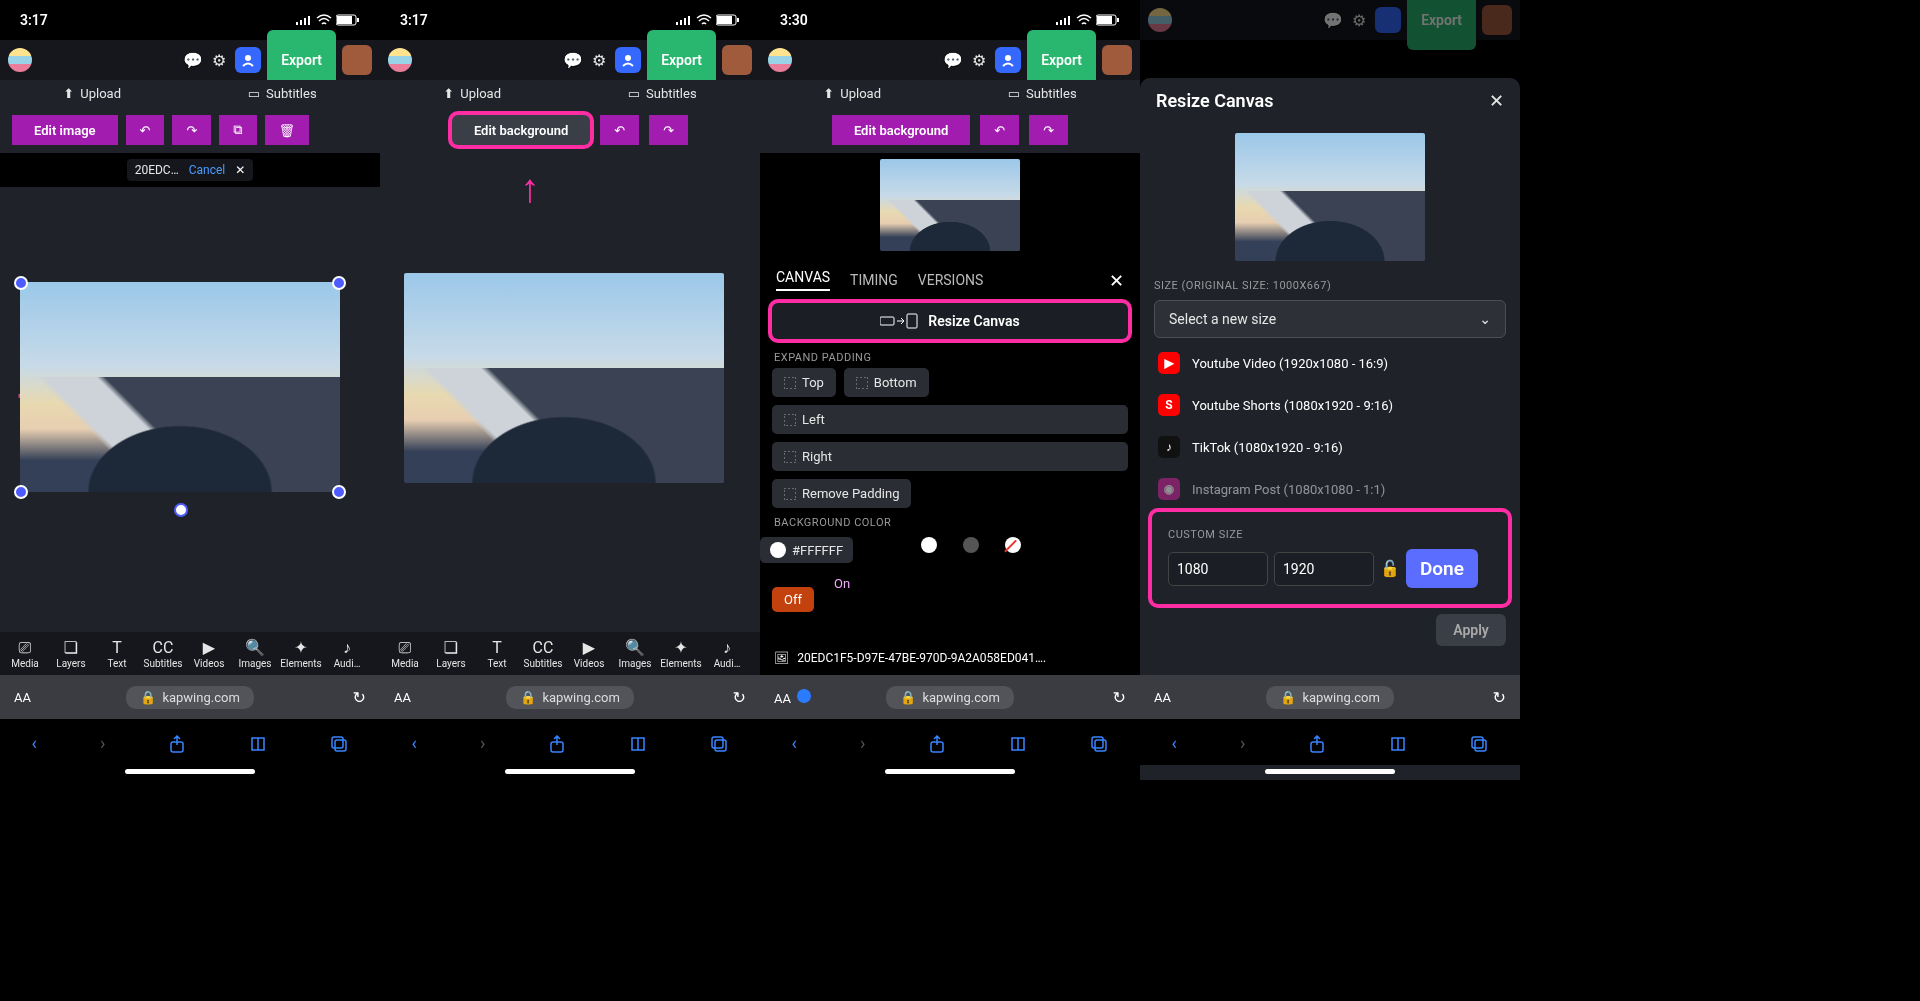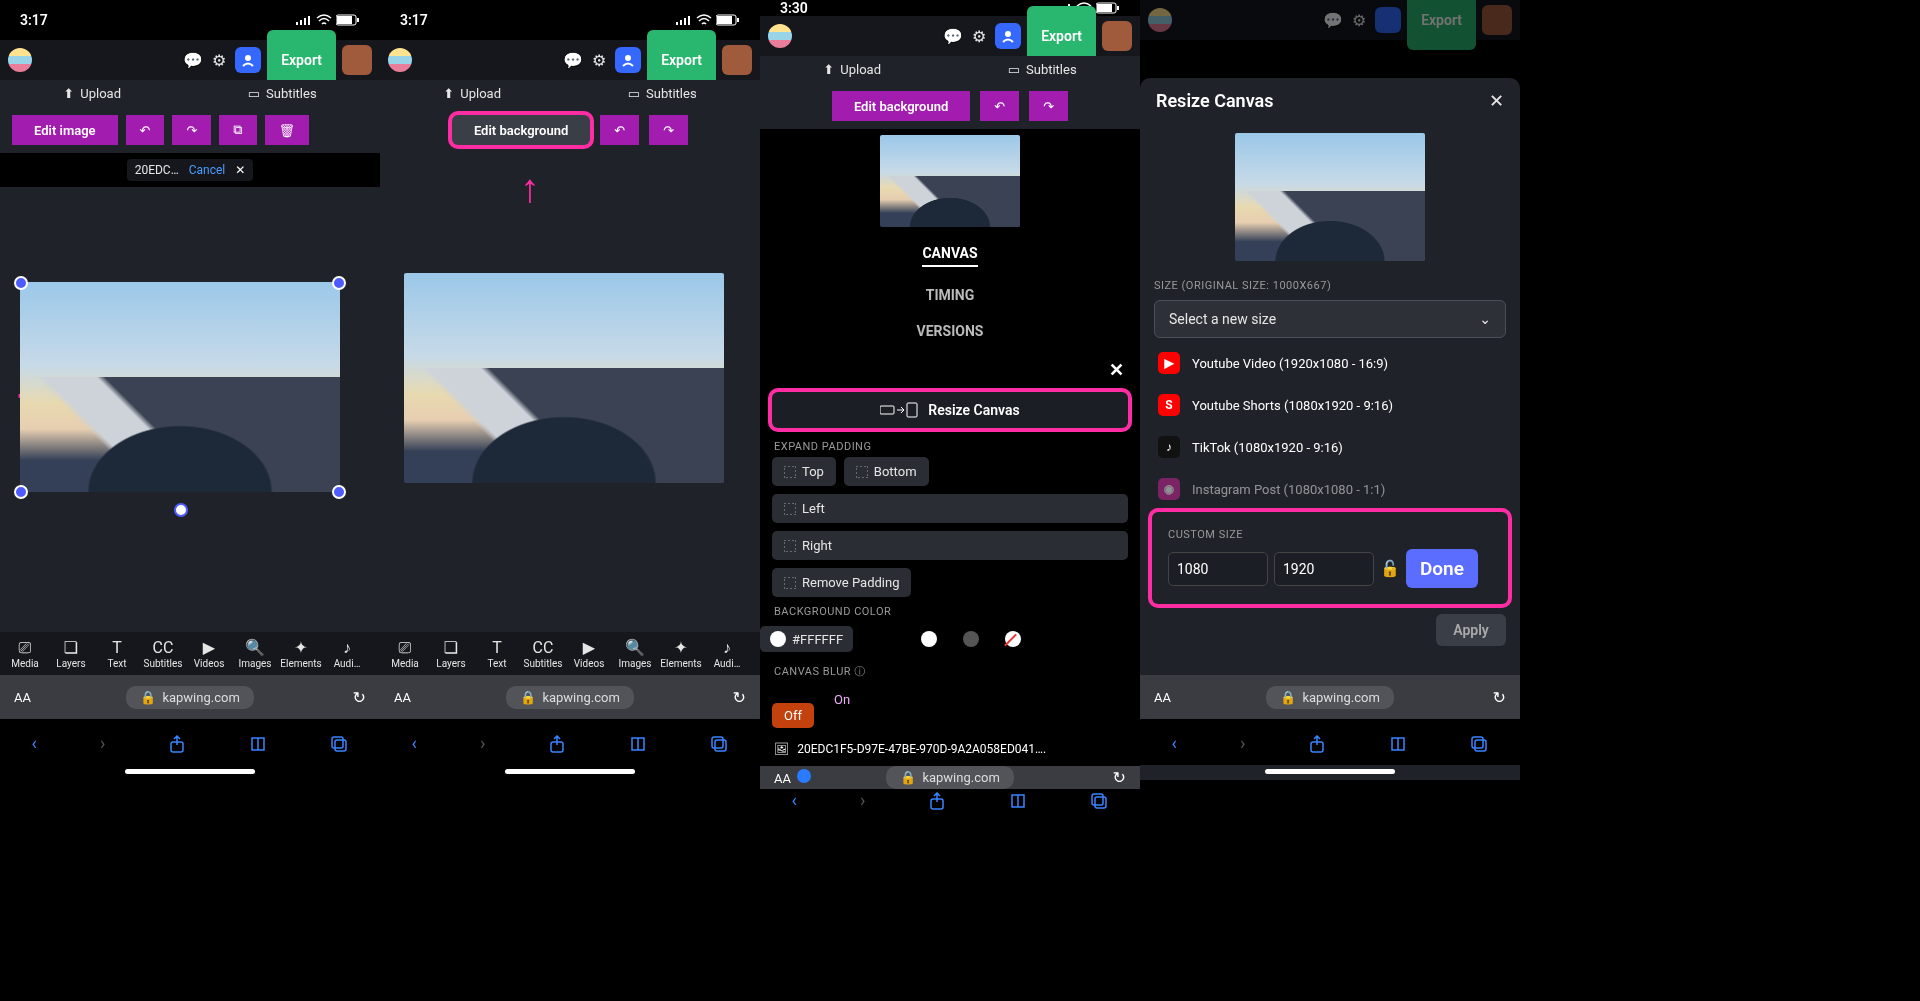--- a/index.html
+++ b/index.html
@@ -36,28 +36,28 @@
   .bottom-tools { display:flex; background:#15171c; padding:6px 2px; overflow:hidden; }
   .tool { flex:0 0 auto; width:46px; text-align:center; font-size:10px; color:#e6e6e6; }
   .tool .ticon { display:block; margin:0 auto 2px; height:18px; font-size:16px; }
   .safari { background:#3a3c41; height:44px; display:flex; align-items:center; justify-content:center; position:relative; }
   .urlpill { background:#525459; border-radius:10px; padding:4px 14px; display:flex; align-items:center; gap:6px; color:#ddd; font-size:13px; }
   .aa { position:absolute; left:14px; color:#fff; font-size:13px; }
   .reload { position:absolute; right:14px; color:#fff; font-size:16px; }
   .bluecircle { width:14px; height:14px; background:#2a7bff; border-radius:50%; margin-left:6px; }
   .safari-nav { background:#000; height:46px; display:flex; justify-content:space-around; align-items:center; color:#3a84ff; font-size:18px; }
   .home-ind { height:5px; width:130px; background:#fff; border-radius:3px; margin:4px auto 6px; }
-  .tabs { display:flex; gap:20px; padding:8px 16px; font-size:14px; font-weight:700; color:#bbb; align-items:center;flex-direction:column; }
+  .tabs { display:flex; gap:20px; padding:8px 16px; font-size:14px; font-weight:400; color:#bbb; align-items:center; }
   .tabs .active { color:#fff; border-bottom:2px solid #fff; padding-bottom:4px; }
   .tabs .close { margin-left:auto; font-size:18px; color:#fff; }
   .resize-btn { margin:4px 12px; display:flex; align-items:center; justify-content:center; gap:8px; background:#1b1e24; padding:10px; border-radius:6px; font-size:14px; font-weight:600; color:#fff; }
   .section-label { font-size:11px; color:#999; padding:8px 14px 4px; letter-spacing:0.5px; }
   .padding-row { display:flex; flex-wrap:wrap; gap:8px; padding:0 12px; }
   .pad-btn { background:#2a2d33; border-radius:5px; padding:7px 12px; display:flex; align-items:center; gap:6px; font-size:13px; }
-  .colorrow { display:flex; gap:26px; align-items:center; padding:4px 0; }
+  .colorrow { display:flex; gap:26px; padding:4px 0; }
   .hexpill { background:#2a2d33; border-radius:5px; padding:5px 10px; display:flex; align-items:center; gap:6px; font-size:13px; }
   .swatch { width:16px; height:16px; border-radius:50%; }
   .blur-row { display:flex; gap:8px; padding:4px 12px; }
   .blur-btn { border-radius:5px; padding:5px 12px; font-size:13px; }
   .filepath { display:flex; align-items:center; gap:8px; padding:10px 14px; font-size:12px; color:#fff; }
   .modal-faded { filter:brightness(0.45); }
   .resize-panel { position:absolute; top:78px; left:0; right:0; bottom:0; background:#1f2229; border-radius:10px 10px 0 0; padding:0; }
   .resize-header { display:flex; align-items:center; justify-content:space-between; padding:12px 16px; }
   .resize-header h2 { font-size:18px; font-weight:600; color:#fff; }
   .preview { width:190px; height:128px; margin:10px auto; }
@@ -376,21 +376,20 @@
         <span class="swatch" style="background:#fff;"></span>
         <span>#FFFFFF</span>
       </div>
     <span class="swatch" style="background:#000;"></span>
     <span class="swatch" style="background:#fff;"></span>
     <span class="swatch" style="background:#555;"></span>
     <span class="swatch" style="background:#fff; position:relative;">
         <span style="position:absolute;inset:0;border-top:2px solid #e33;transform:rotate(-45deg);top:7px;"></span>
       </span>
   </div>
-  <div class="section-label"><span>CANVAS BLUR</span> <span style="color:#888;">ⓘ</span></div>
   <div class="blur-row">
     <span class="blur-btn" style="background:#c2410c;color:#fff;margin-top:16px;">Off</span>
     <span class="blur-btn" style="background:transparent;color:#f0abfc;">On</span>
   </div>
   <div style="flex:1;"></div>
   <div class="filepath">
     <span>🖼</span>
     <span>20EDC1F5-D97E-47BE-970D-9A2A058ED041….</span>
   </div>
   <div class="safari">

